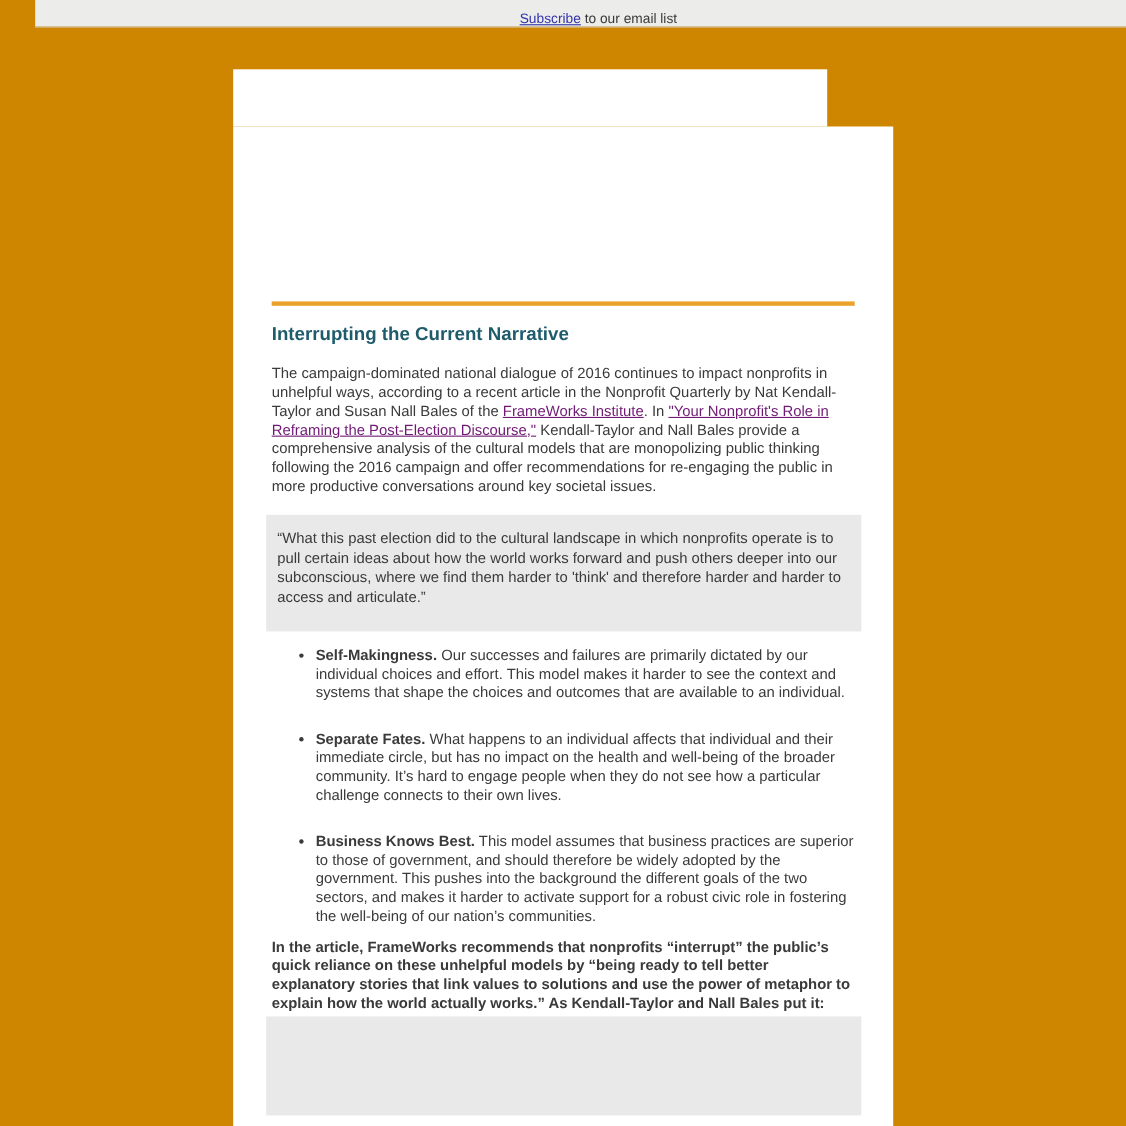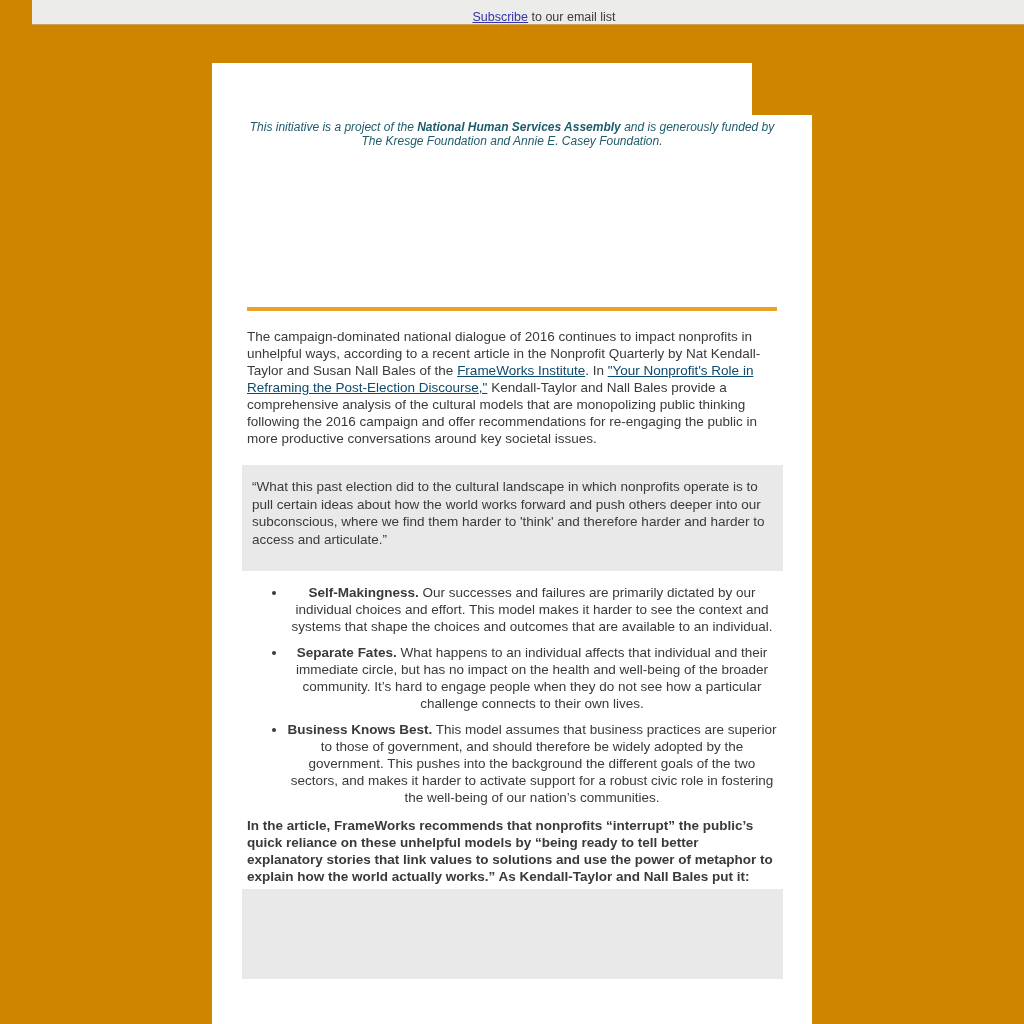--- a/index.html
+++ b/index.html
@@ -77,49 +77,49 @@
     padding: 13px 10px 23px 10px;
     font-size: 13.5px;
     line-height: 17.5px;
     color: #3a3a3a;
   }
   .bullet-list {
     margin: 13px 35px 0 35px;
     padding: 0 0 0 40px;
     list-style: disc outside;
   }
-  .bullet-list li { margin: 0; padding: 0; text-align: center; }
-  .bullet-list li + li { margin-top: 9px; }
+  .bullet-list li { margin: 0; padding: 0; }
+  .bullet-list li + li { margin-top: 25px; }
   .para-3 { margin-top: 11px; font-weight: bold; }
   .quote-block-2 {
     margin: 4px 29px 0 30px;
     background: #e9e9e9;
     height: 90px;
   }
   .bold { font-weight: bold; }
   .italic { }
   a.inline-link {
-    color: #0c4a6e;
+    color: #701a75;
   }
 </style>
 </head>
 <body>
 
 <div class="top-bar">
   <a href="#">Subscribe</a><span> to our email list</span>
 </div>
 
 <div class="header-strip"></div>
 
 <div class="main">
 
-  <div class="funding-note"><span class="plain">This initiative is a project of the </span><span class="bold">National Human Services Assembly</span><span class="plain"> and is generously funded by The Kresge Foundation and Annie E. Casey Foundation.</span></div>
 
   <div class="divider"></div>
 
+  <h1 class="article-title">Interrupting the Current Narrative</h1>
 
   <p class="para para-1 body-text"><span class="plain">The campaign-dominated national dialogue of 2016 continues to impact nonprofits in unhelpful ways, according to a recent article in the </span><span class="italic">Nonprofit Quarterly</span><span class="plain"> by Nat Kendall-Taylor and Susan Nall Bales of the </span><a href="#" class="inline-link">FrameWorks Institute</a><span class="plain">. In </span><a href="#" class="inline-link">"Your Nonprofit's Role in Reframing the Post-Election Discourse,"</a><span class="plain"> Kendall-Taylor and Nall Bales provide a comprehensive analysis of the cultural models that are monopolizing public thinking following the 2016 campaign and offer recommendations for re-engaging the public in more productive conversations around key societal issues.</span></p>
 
   <div class="quote-block">“What this past election did to the cultural landscape in which nonprofits operate is to pull certain ideas about how the world works forward and push others deeper into our subconscious, where we find them harder to 'think' and therefore harder and harder to access and articulate.”</div>
 
 
   <ul class="bullet-list body-text">
     <li>
       <span class="bold">Self-Makingness.</span><span> Our successes and failures are primarily dictated by our individual choices and effort. This model makes it harder to see the context and systems that shape the choices and outcomes that are available to an individual.</span>
     </li>

